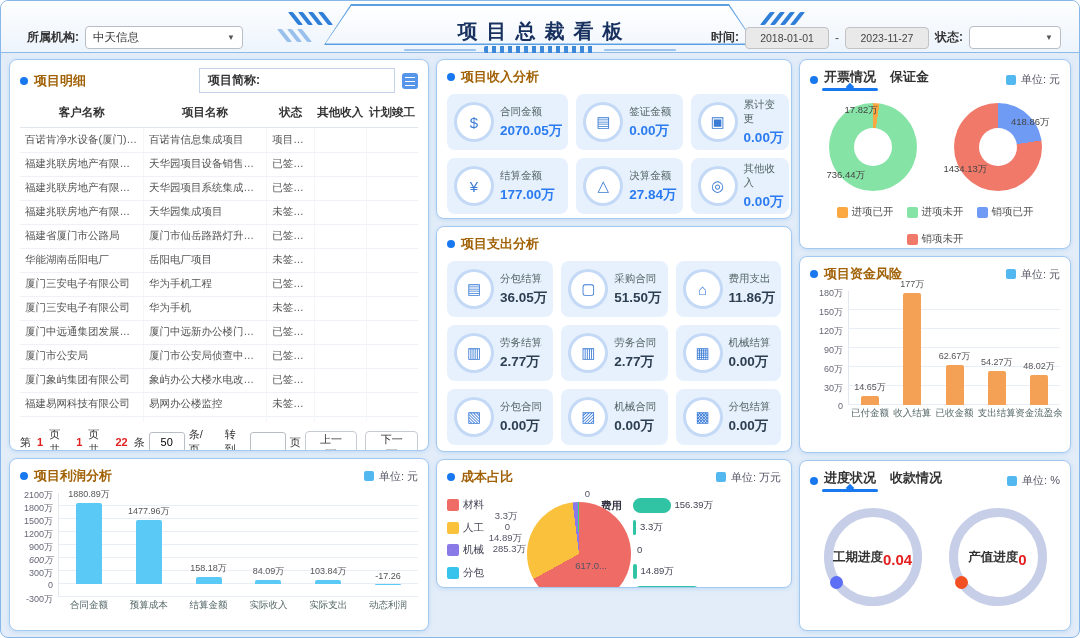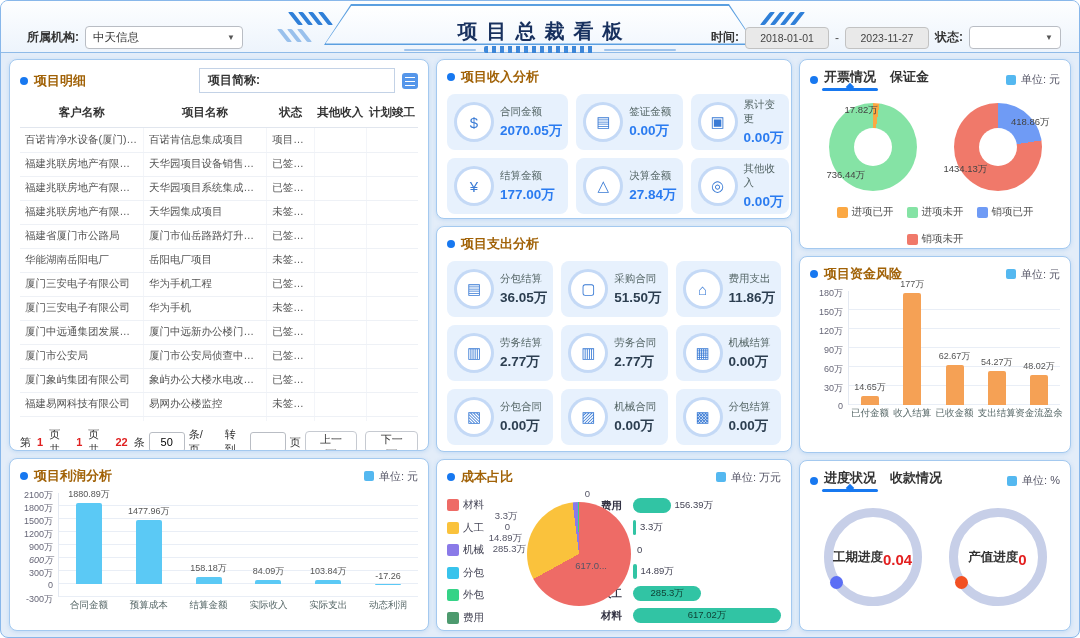--- a/index.html
+++ b/index.html
@@ -510,21 +510,21 @@
             <div class="card">
               <span class="cicon">▩</span>
       <div class="cinfo">
                 <div class="clabel">分包结算</div>
       <div class="cvalue v-dark">0.00万</div>
               </div>
             </div>
           </div>
       </div>
 
-      <div class="panel" style="height:172px">
+      <div class="panel" style="height:129px">
         <div class="ptop">
           <span class="dot"></span>
           <span class="ptitle">成本占比</span>
           <span class="unit">
               <span class="usq"></span>
               <span>单位: 万元</span>
             </span>
         </div>
         <div class="cost-body">
           <div class="cost-legend" id="cost-legend">

